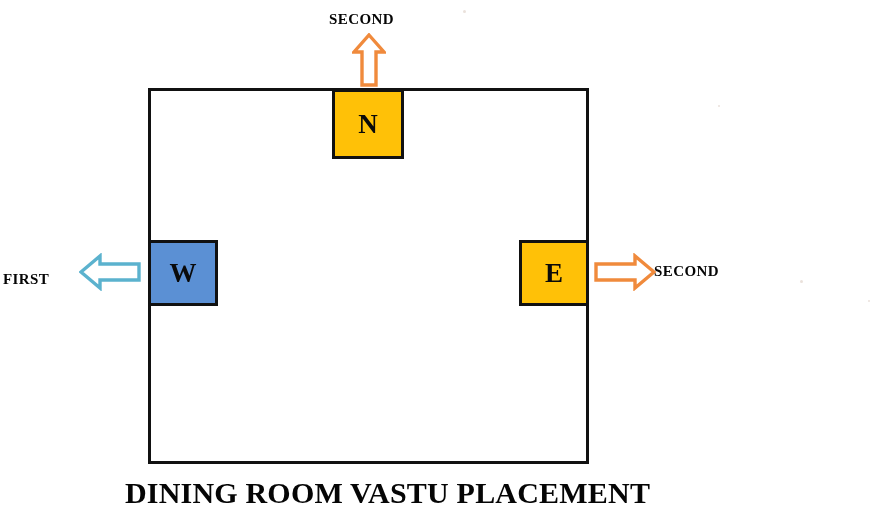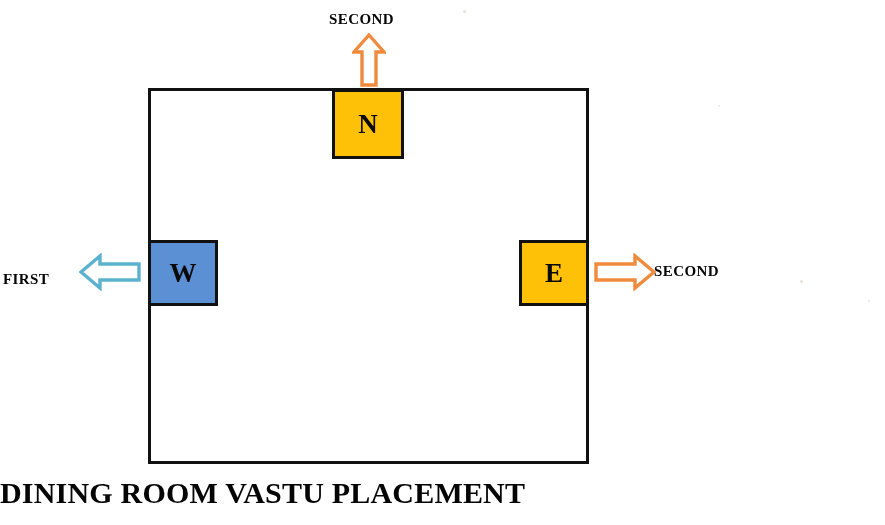--- a/index.html
+++ b/index.html
@@ -116,21 +116,21 @@
     left: 654px;
     top: 264px;
   }
 
   
   .diagram-title {
     position: absolute;
     left: 0;
     top: 476px;
     width: 775px;
-    text-align: left;
+    text-align: center;
     font-family: "Liberation Serif", "DejaVu Serif", serif;
     font-weight: bold;
     font-size: 30px;
     letter-spacing: 0.2px;
     color: #050505;
     white-space: nowrap;
   }
 
   
   .speck {

